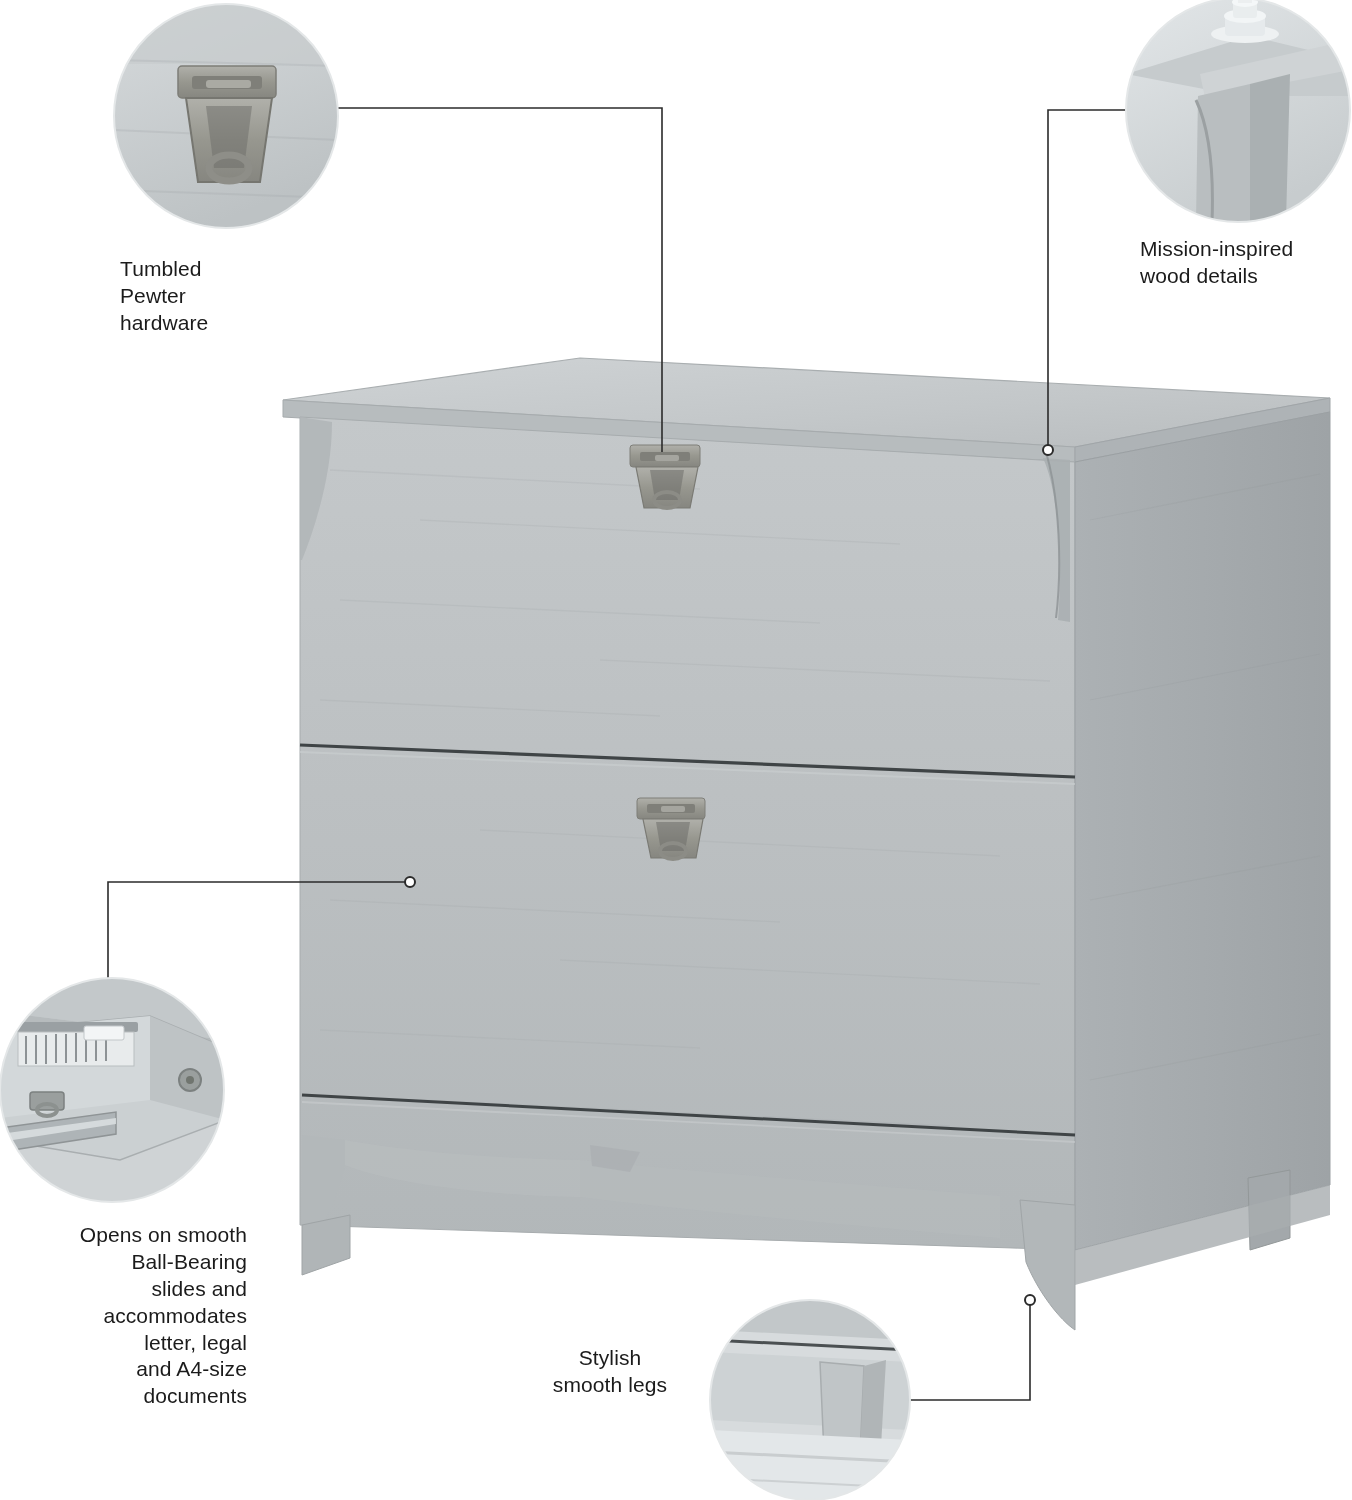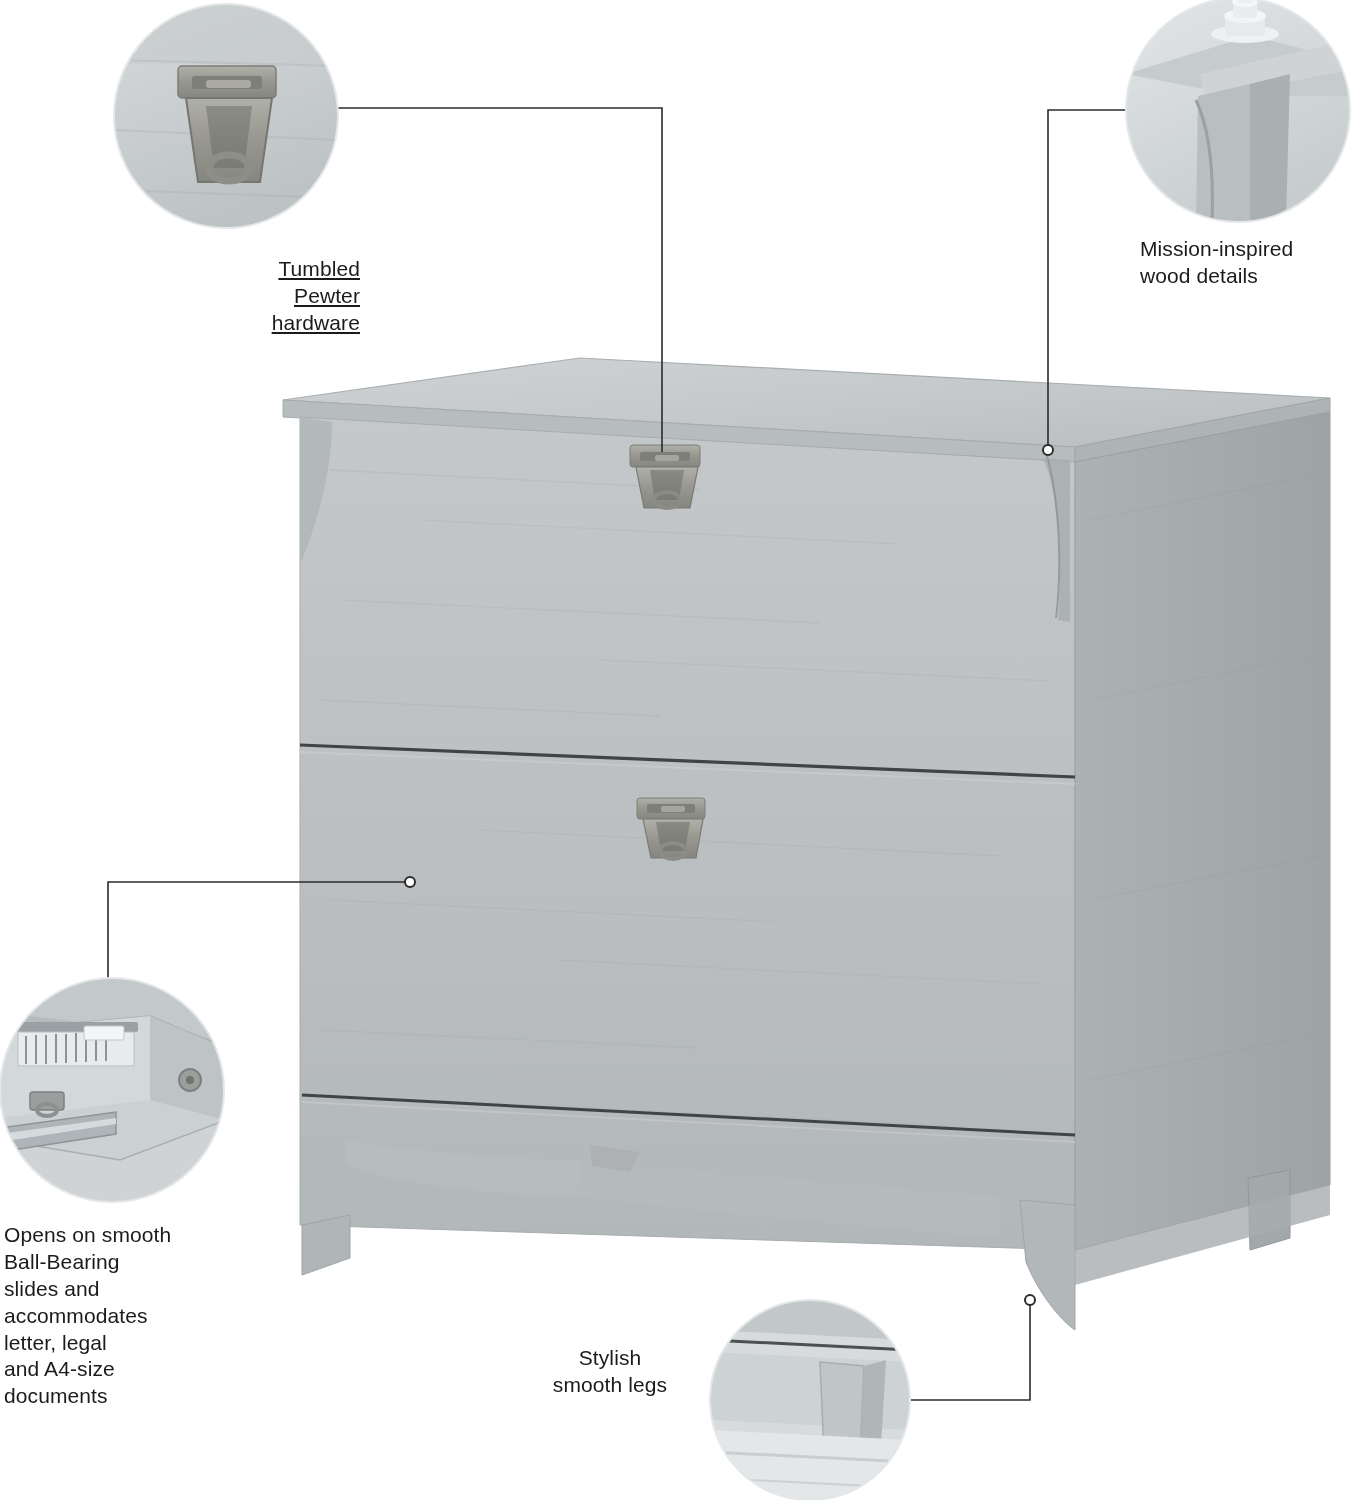--- a/index.html
+++ b/index.html
@@ -29,34 +29,33 @@
     font-size: 21px;
     line-height: 1.28;
     color: #1b1b1b;
     white-space: pre-line;
     letter-spacing: 0.1px;
   }
   .lbl-hardware {
     left: 120px;
     top: 256px;
     width: 240px;
-    text-align: right;
-    text-decoration: underline;
+    text-align: left;
   }
   .lbl-mission {
     left: 1140px;
     top: 236px;
     width: 220px;
     text-align: left;
   }
   .lbl-ballbearing {
-    left: 4px;
+    left: 12px;
     top: 1222px;
     width: 235px;
-    text-align: left;
+    text-align: right;
   }
   .lbl-legs {
     left: 520px;
     top: 1345px;
     width: 180px;
     text-align: center;
   }
 </style>
 </head>
 <body>

